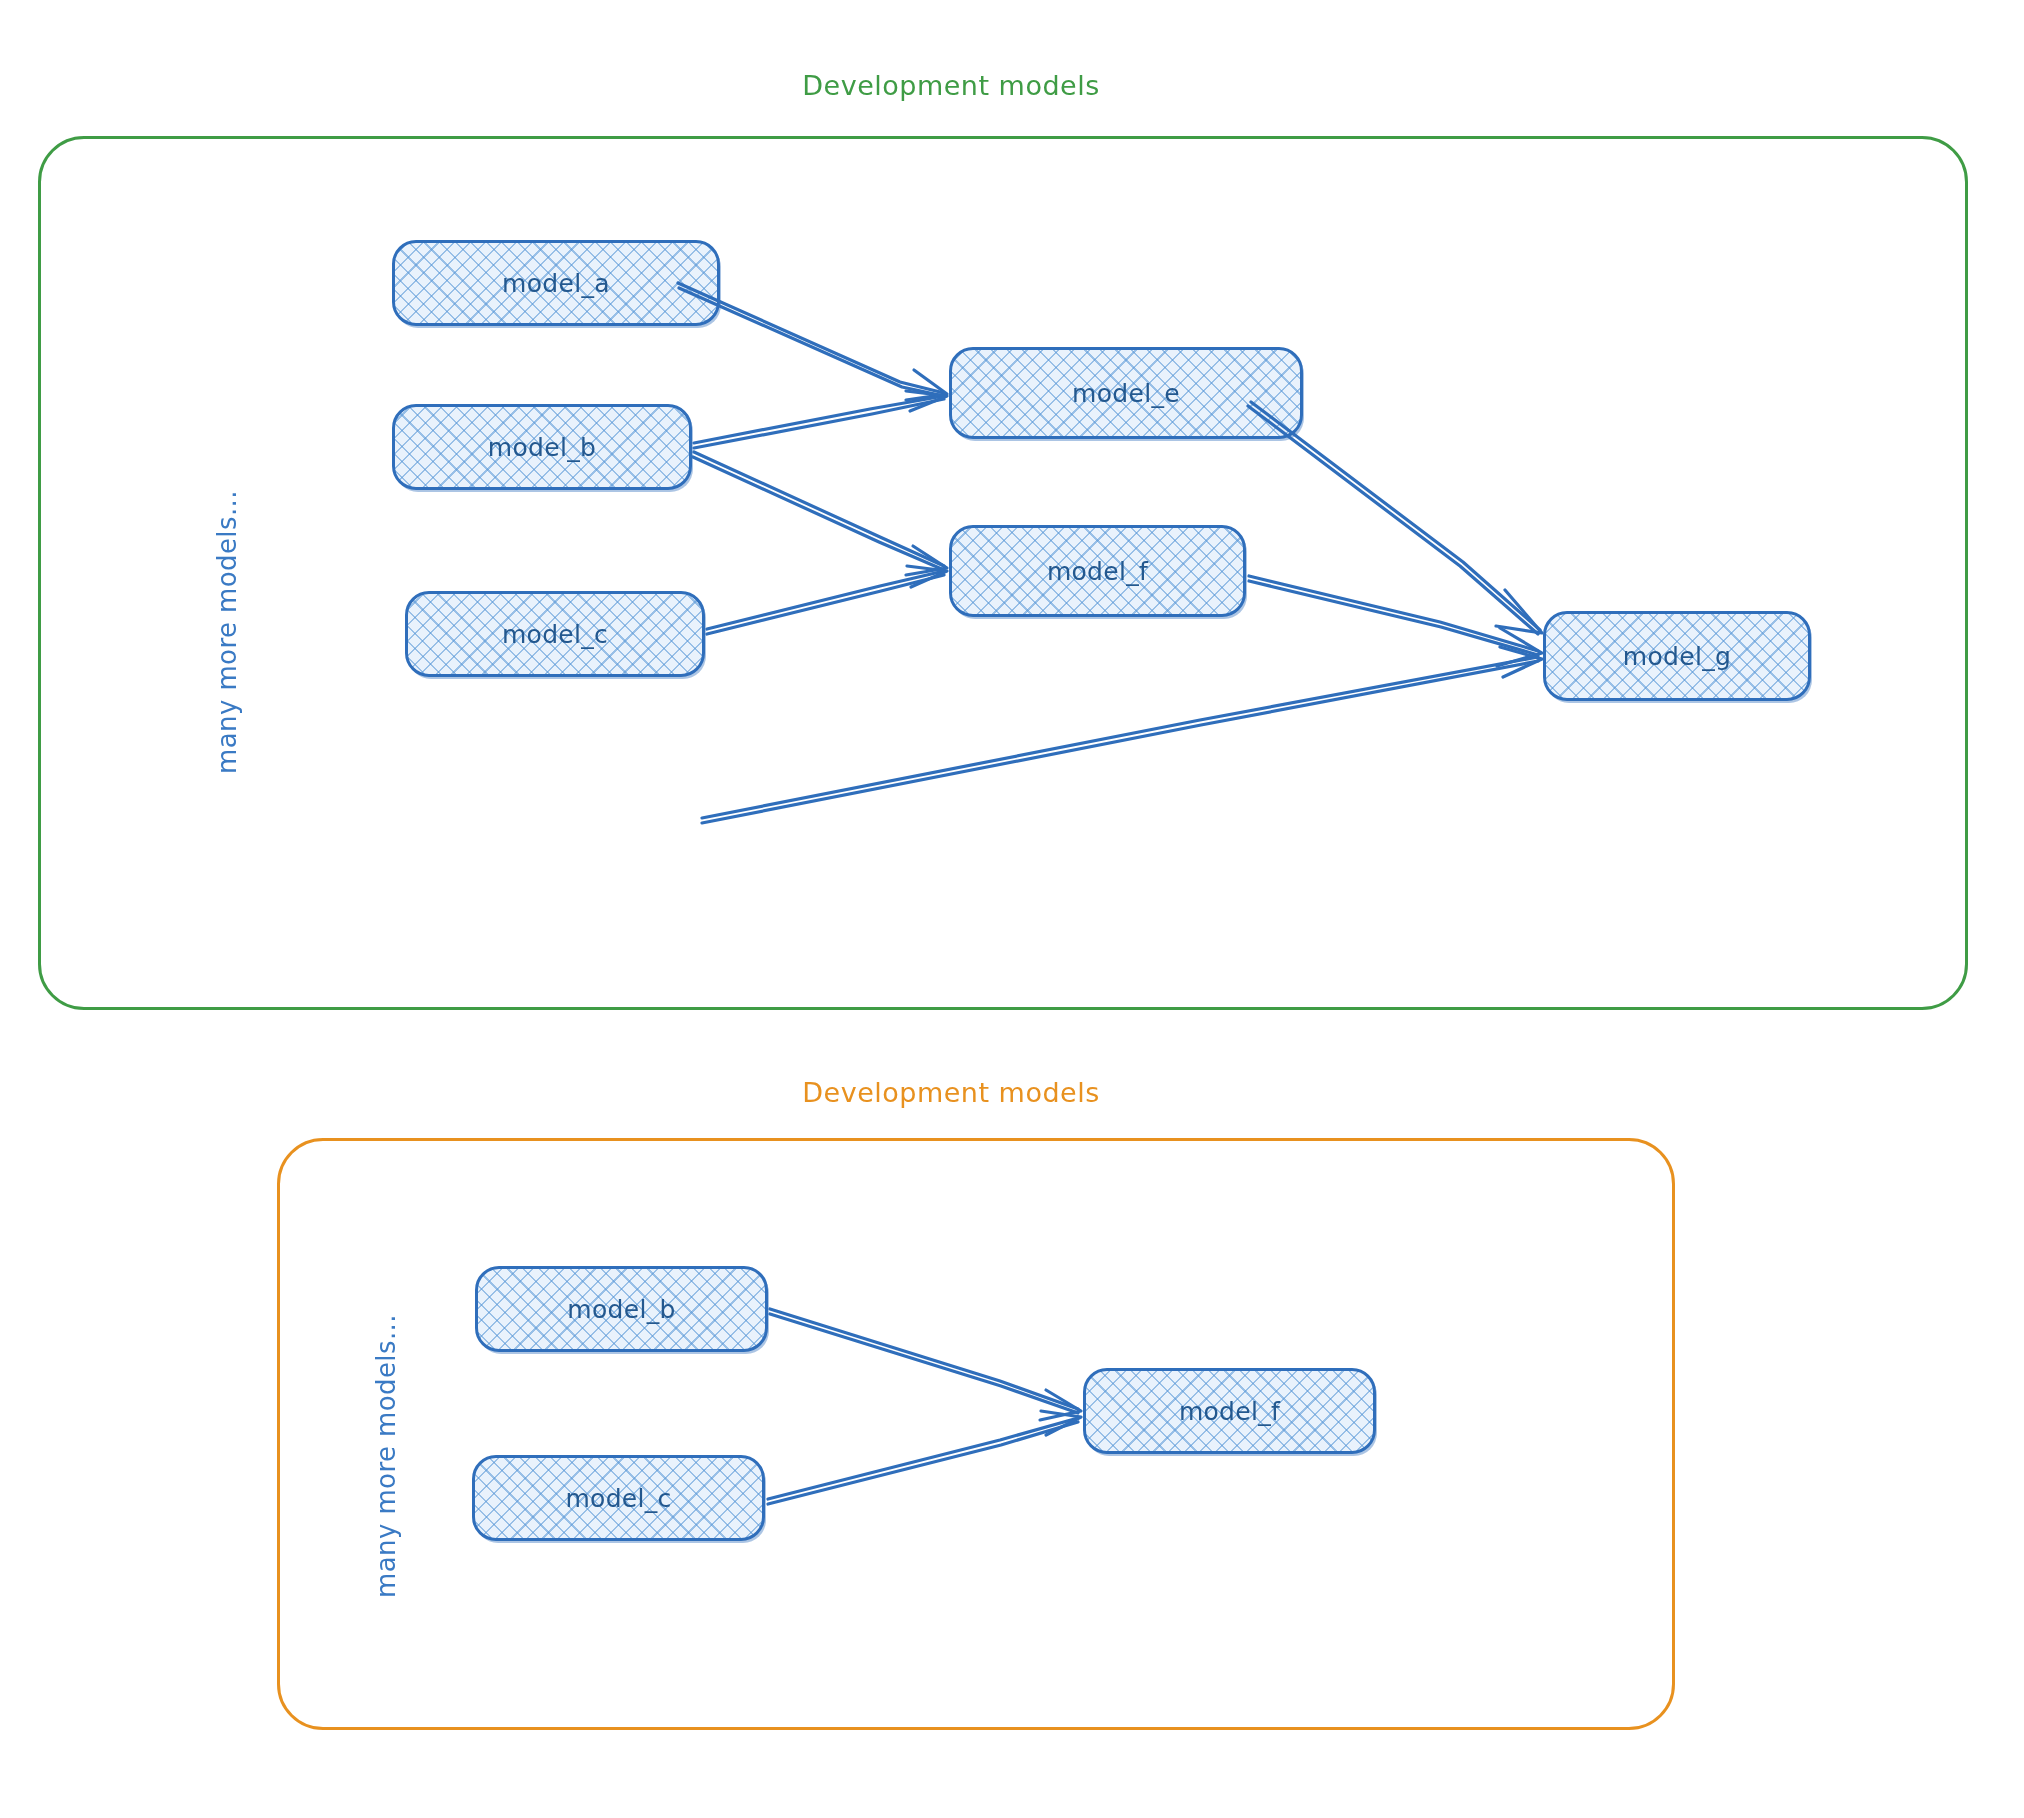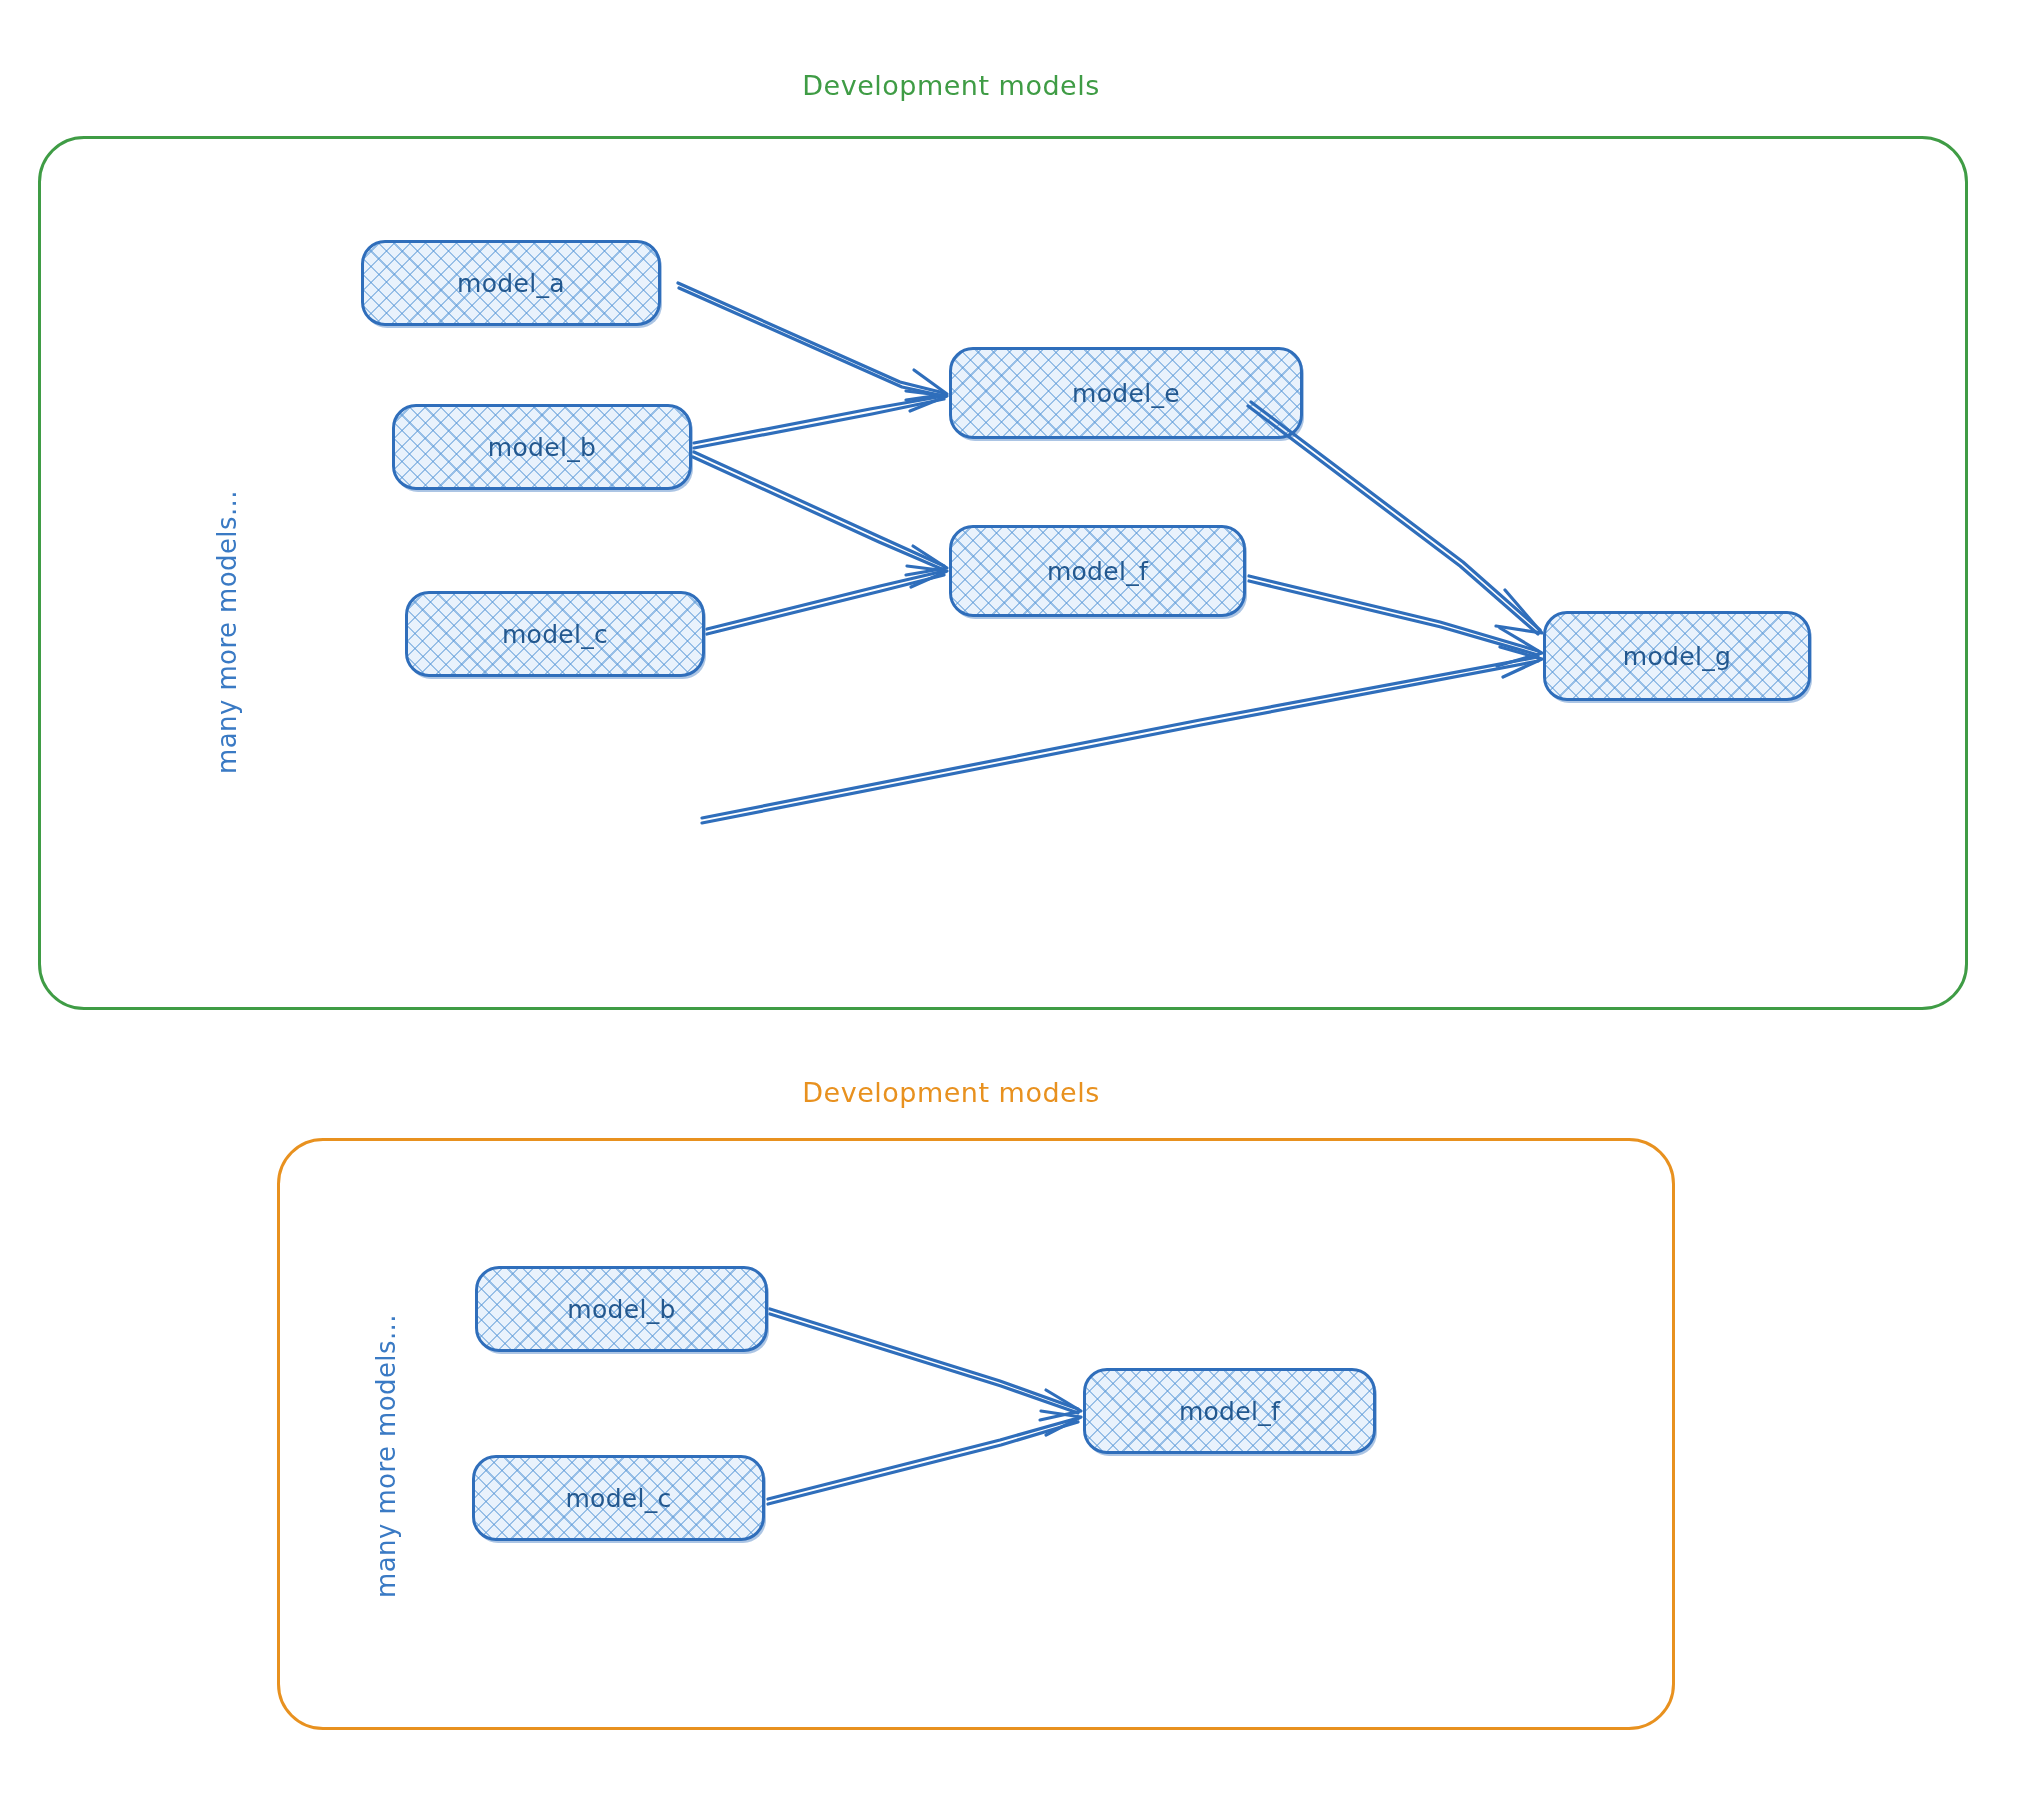--- a/index.html
+++ b/index.html
@@ -107,21 +107,21 @@
 <body>
 
 <div id="canvas">
 
   <div class="group-title" style="left:951px; top:70px; color:#3f9c45;">Development models</div>
 
   <div class="group-box" style="left:38px; top:136px; width:1930px; height:874px; border:3px solid #3f9c45;"></div>
 
   <div class="vlabel" style="left:242px; top:744px;">many more models...</div>
 
-  <div class="node" style="left:361px; top:240px; width:300px; height:86px;">
+  <div class="node" style="left:392px; top:240px; width:328px; height:86px;">
     <span class="node-label">model_a</span>
   </div>
 
   <div class="node" style="left:392px; top:404px; width:300px; height:86px;">
     <span class="node-label">model_b</span>
   </div>
 
   <div class="node" style="left:405px; top:591px; width:300px; height:86px;">
     <span class="node-label">model_c</span>
   </div>

